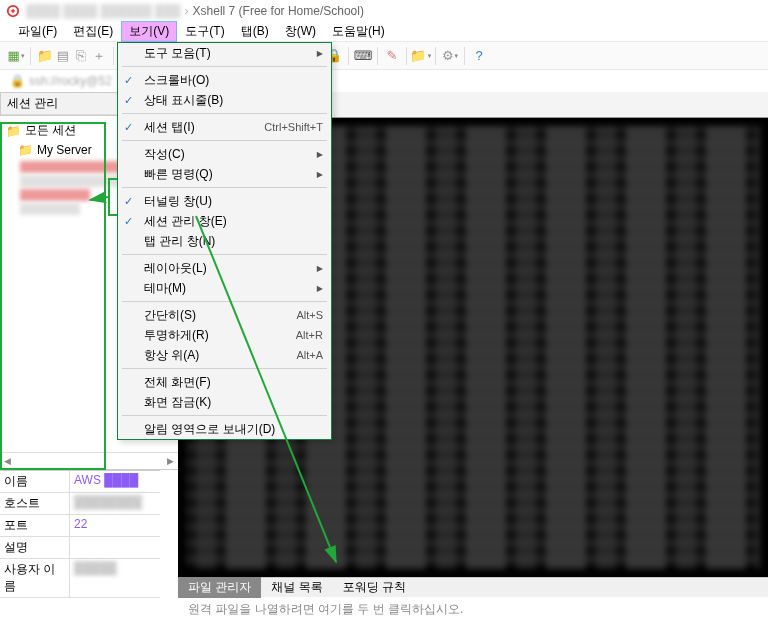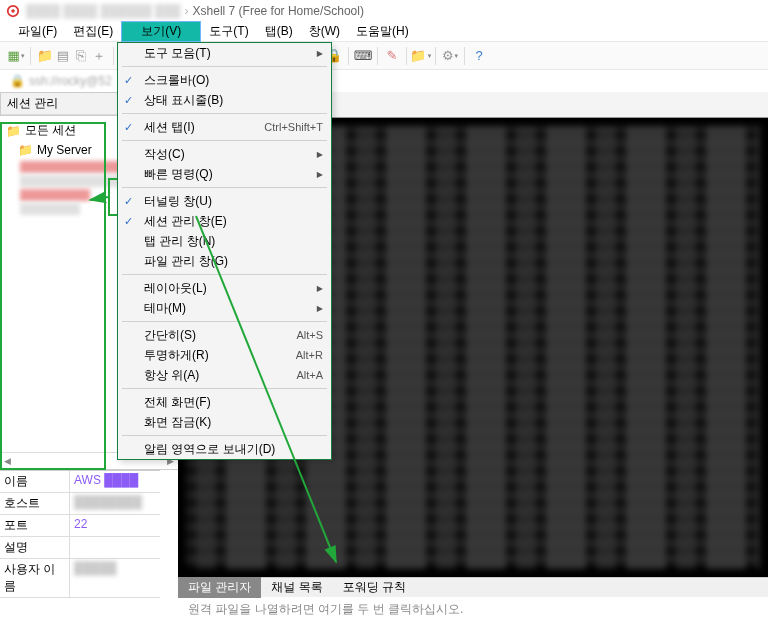--- a/index.html
+++ b/index.html
@@ -4,21 +4,21 @@
 <style>
 * { margin: 0; padding: 0; box-sizing: border-box; font-family: "Malgun Gothic", "Segoe UI", sans-serif; }
 body { width: 768px; height: 622px; background: #fff; font-size: 12px; overflow: hidden; position: relative; }
 
 .titlebar { height: 22px; display: flex; align-items: center; padding: 0 6px; background: #fff; color: #666; font-size: 12px; }
 .titlebar-icon { width: 14px; height: 14px; margin-right: 6px; }
 .titlebar-blur { color: #ddd; filter: blur(2px); }
 
 .menubar { height: 20px; display: flex; align-items: center; padding: 0 10px; background: #fff; font-size: 12px; border-bottom: 1px solid #e8e8e8; }
 .menu-item { padding: 2px 8px; cursor: default; }
-.menu-item.active { background: #14b8a6; border: 1px solid #6fb7ff; padding: 1px 19px; }
+.menu-item.active { background: #f0abfc; border: 1px solid #6fb7ff; padding: 1px 7px; }
 
 .toolbar { height: 28px; display: flex; align-items: center; padding: 0 8px; gap: 2px; background: #fafafa; border-bottom: 1px solid #e8e8e8; }
 .tb-icon { width: 16px; height: 16px; display: inline-flex; align-items: center; justify-content: center; font-size: 13px; }
 .tb-sep { width: 1px; height: 18px; background: #ddd; margin: 0 4px; }
 .tb-green { color: #5a9e3f; }
 .tb-red { color: #d34; font-weight: bold; }
 .tb-orange { color: #e8a23f; }
 .tb-blue { color: #3a80d0; }
 .tb-gray { color: #999; }
 .tb-dk { color: #555; }
@@ -248,23 +248,20 @@
       <span class="chk">✓</span>
       <span>터널링 창(U)</span>
     </div>
     <div class="dd-item">
       <span class="chk">✓</span>
       <span>세션 관리 창(E)</span>
     </div>
     <div class="dd-item">
       <span>탭 관리 창(N)</span>
     </div>
-    <div class="dd-item">
-      <span>파일 관리 창(G)</span>
-    </div>
     <div class="dd-sep"></div>
     <div class="dd-item">
       <span>레이아웃(L)</span>
       <span class="arrow">▶</span>
     </div>
     <div class="dd-item">
       <span>테마(M)</span>
       <span class="arrow">▶</span>
     </div>
     <div class="dd-sep"></div>

